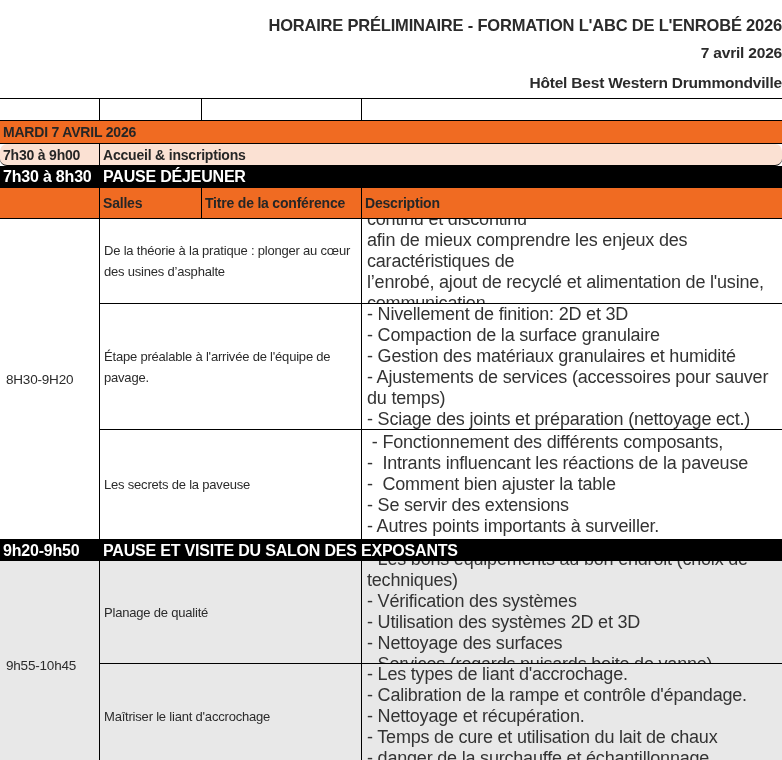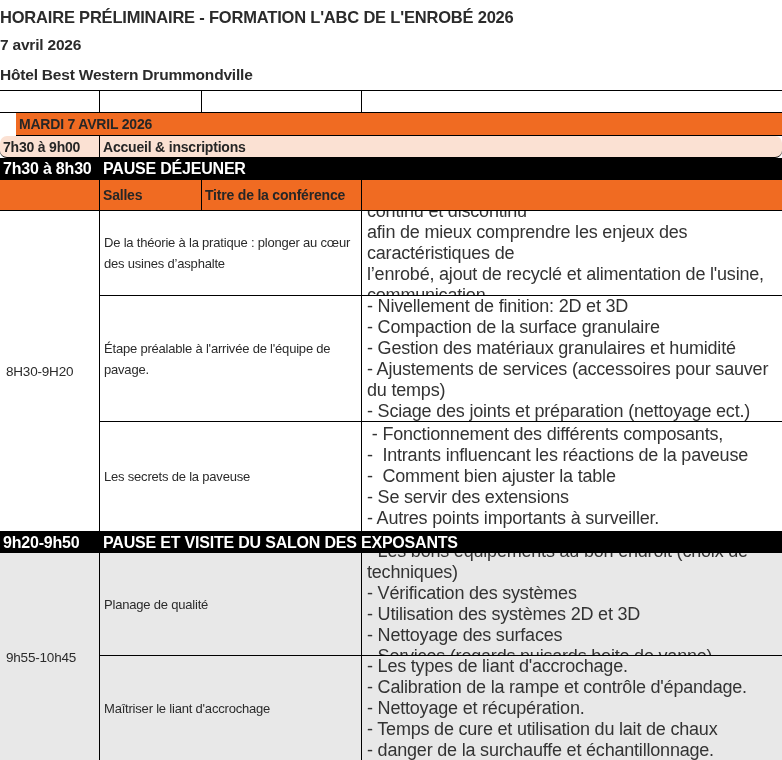--- a/index.html
+++ b/index.html
@@ -3,38 +3,38 @@
 <meta charset="utf-8">
 <style>
   html,body { margin:0; padding:0; background:#fff; }
   .page {
     position:relative; width:782px; height:760px; overflow:hidden;
     background:#fff; color:#2b2b2b;
     font-family:"Liberation Sans", sans-serif;
     letter-spacing:-0.2px;
   }
   
-  .titles { text-align:left; padding-top:8px; }
+  .titles { text-align:right; padding-top:16px; }
   .t1 { font-size:16.5px; font-weight:bold; line-height:19px; }
   .t2 { font-size:15.5px; font-weight:bold; line-height:18px; margin-top:9px; }
   .t3 { font-size:15.5px; font-weight:bold; line-height:18px; margin-top:12px; }
 
   
   .tbl { margin-top:6px; }
   .row { display:flex; box-sizing:border-box; border-bottom:1px solid #000; }
   .cell { box-sizing:border-box; display:flex; align-items:center; }
   .c1 { width:100px; }
   .c2 { width:102px; }
   .c3 { width:160px; }
   .c4 { flex:1; }
   .br { border-right:1px solid #000; }
   .pl { padding-left:3px; }
 
   .r-empty  { height:23px; border-top:1px solid #000; background:#fff; }
-  .r-day    { height:23px; background:#F06B22; font-size:14px; font-weight:bold; color:#262626;margin-left:16px; }
+  .r-day    { height:23px; background:#F06B22; font-size:14px; font-weight:bold; color:#262626; }
   .r-accueil{ height:22px; background:#FBE1D3; font-size:14px; font-weight:bold; color:#262626;border-radius:7px; }
   .r-dark   { height:22px; background:#000000; font-size:16px; font-weight:bold; color:#ffffff; border-bottom:none; }
   .r-head   { height:31px; background:#F06B22; font-size:14px; font-weight:bold; color:#262626; }
   .r-pause2 { height:21px; }
   .r-dark .c1 { border-right:none; }
 
   
   .session { display:flex; box-sizing:border-box; border-bottom:1px solid #000; }
   .session.gray { background:#E8E8E8; }
   .time-cell {
@@ -91,20 +91,21 @@
 
     <div class="row r-dark">
       <div class="cell c1 pl">7h30 à 8h30</div>
       <div class="cell c4 pl">PAUSE DÉJEUNER</div>
     </div>
 
     <div class="row r-head">
       <div class="cell c1 br"></div>
       <div class="cell c2 br pl">Salles</div>
       <div class="cell c3 br pl">Titre de la conférence</div>
+      <div class="cell c4 pl">Description</div>
     </div>
 
     <div class="session">
       <div class="time-cell">8H30-9H20</div>
       <div class="items">
         <div class="item h84">
           <div class="title-cell">De la théorie à la pratique : plonger au cœur des usines d’asphalte</div>
           <div class="desc-cell">Fonctionnement d’une usine d’enrobés (poste continu et discontinu
 afin de mieux comprendre les enjeux des caractéristiques de
 l’enrobé, ajout de recyclé et alimentation de l'usine, communication

